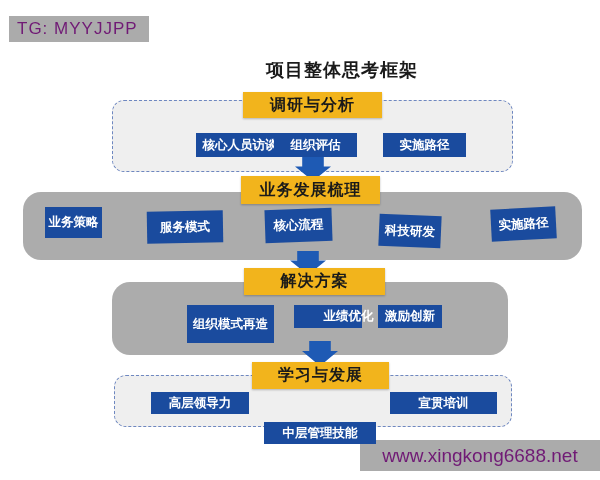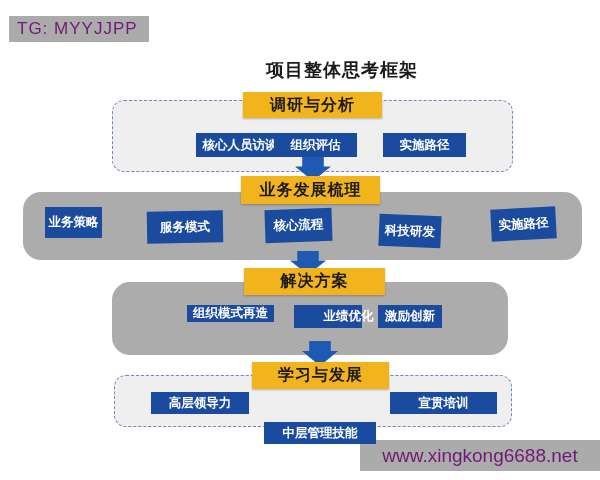--- a/index.html
+++ b/index.html
@@ -60,21 +60,21 @@
   .b11 { left:172px; top:133px; width:88px; height:24px;margin-left:24px; }
   .b12 { left:274px; top:133px; width:83px; height:24px; }
   .b13 { left:383px; top:133px; width:83px; height:24px; }
   
   .b21 { left:45px;  top:207px; width:57px; height:31px; }
   .b22 { left:147px; top:211px; width:76px; height:32px; transform:rotate(-1deg); }
   .b23 { left:265px; top:209px; width:67px; height:33px; transform:rotate(-2deg); }
   .b24 { left:379px; top:215px; width:62px; height:32px; transform:rotate(2.5deg); }
   .b25 { left:491px; top:208px; width:65px; height:32px; transform:rotate(-3deg); }
   
-  .b31 { left:187px; top:305px; width:87px; height:17px; }
+  .b31 { left:187px; top:305px; width:87px; height:38px; }
   .b32 { left:294px; top:305px; width:68px; height:23px;padding-left:41px; }
   .b33 { left:378px; top:305px; width:64px; height:23px; }
   
   .b41 { left:151px; top:392px; width:98px;  height:22px; }
   .b42 { left:264px; top:392px; width:112px; height:22px;margin-top:30px; }
   .b43 { left:390px; top:392px; width:107px; height:22px; }
 
   
   .arrow {
     background:#1e5ab4; z-index:2;

